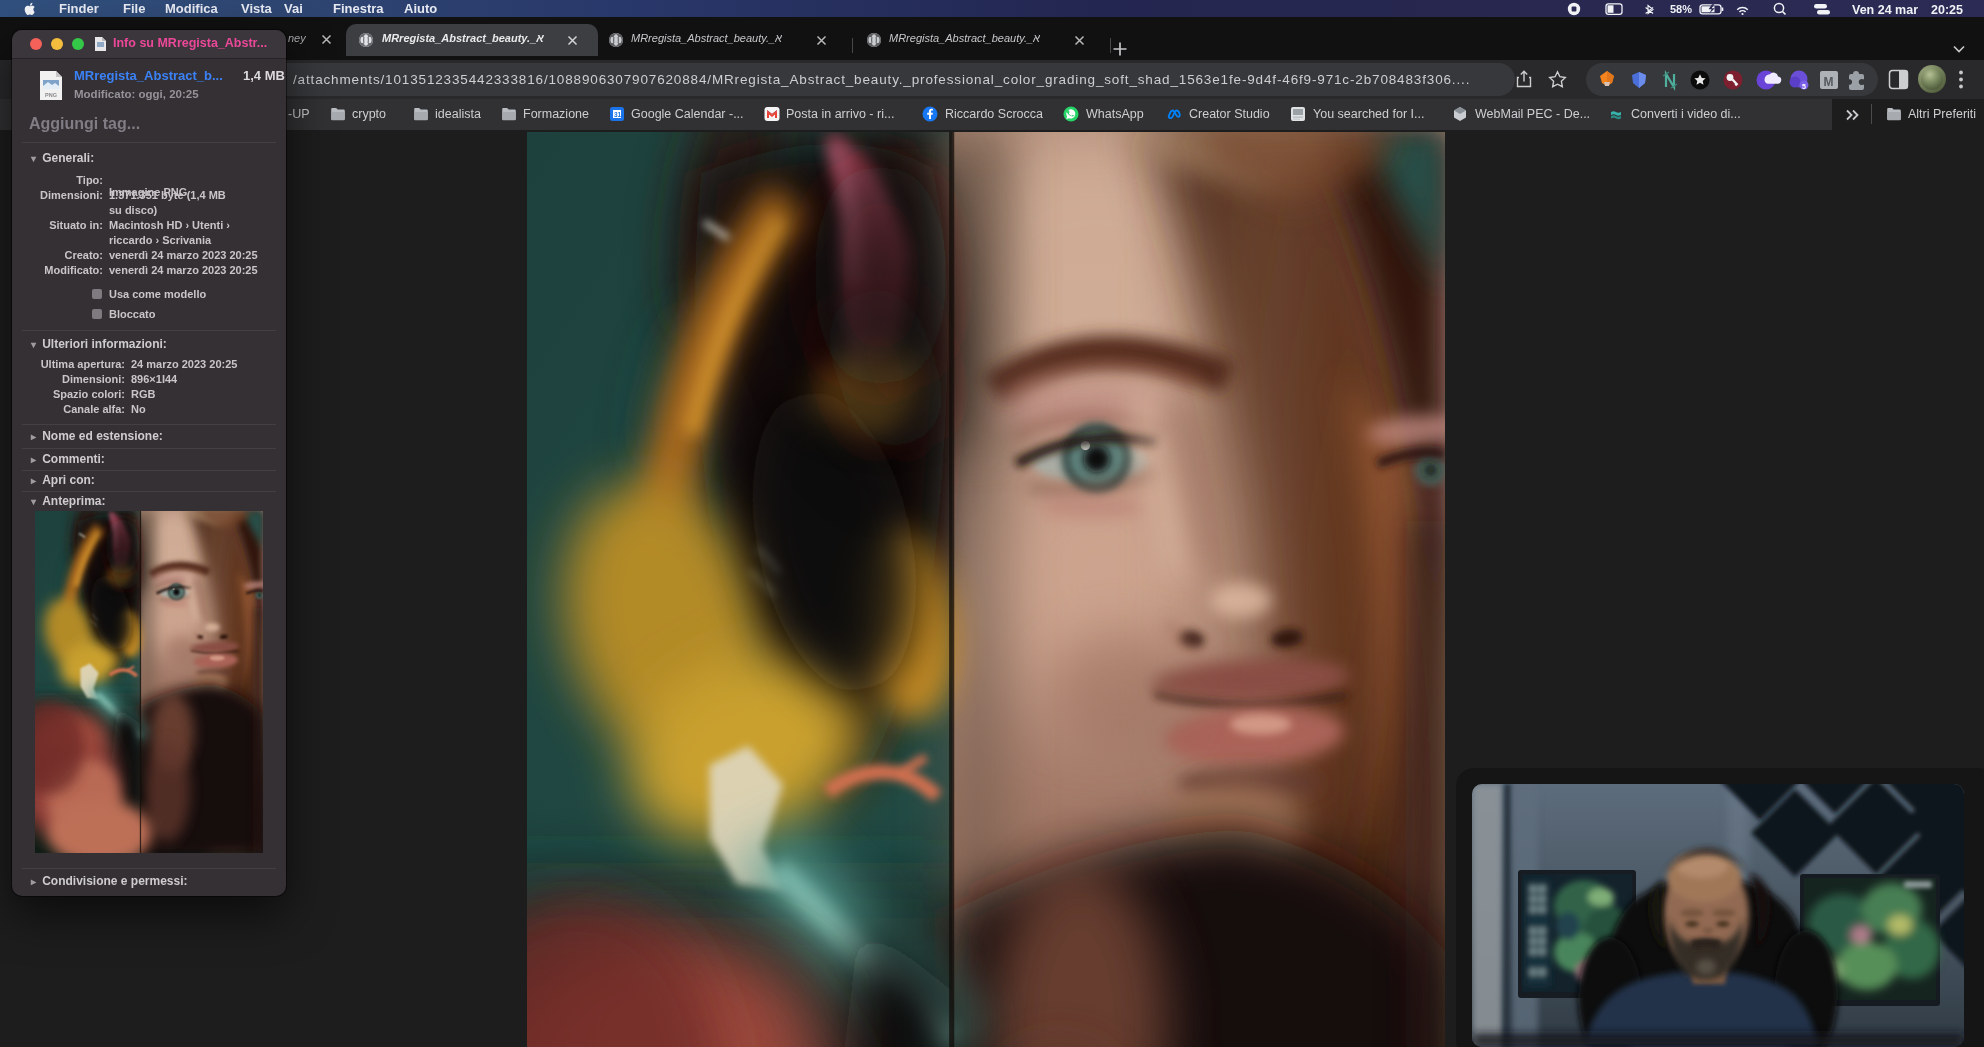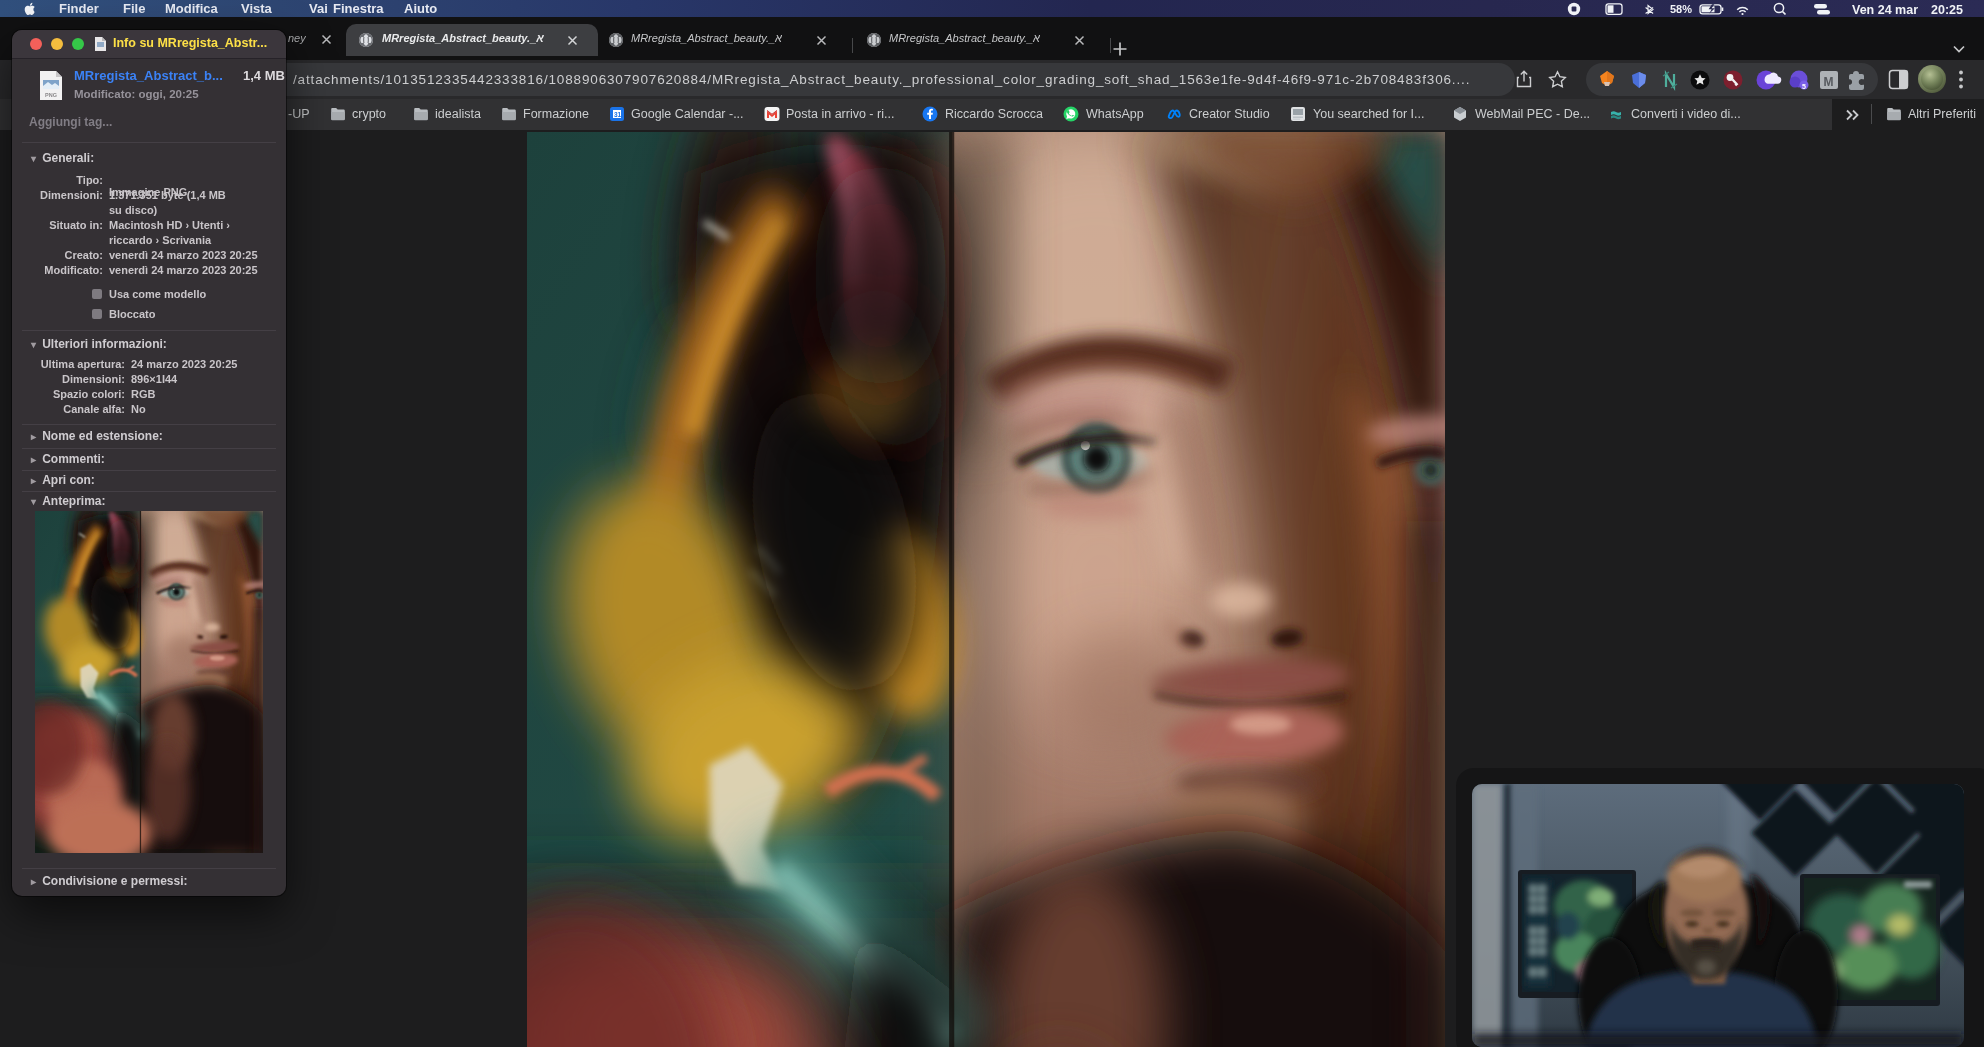--- a/index.html
+++ b/index.html
@@ -44,21 +44,21 @@
 </style></head>
 <body>
 <div id="menubar" class="abs">
   <svg class="abs" style="left:24px;top:2px" width="13" height="14" viewBox="0 0 13 14">
     <path fill="#f2f4f8" d="M9.4 7.4c0-1.6 1.3-2.4 1.4-2.4-.8-1.1-2-1.3-2.4-1.3-1-.1-2 .6-2.5.6-.5 0-1.3-.6-2.1-.6C2.7 3.7 1.7 4.3 1.2 5.2.1 7.1.9 9.9 2 11.4c.5.8 1.1 1.6 1.9 1.6.8 0 1.1-.5 2-.5.9 0 1.2.5 2 .5.8 0 1.4-.8 1.9-1.5.6-.9.8-1.7.8-1.8 0 0-1.2-.5-1.2-2.3zM7.8 2.7c.4-.5.7-1.3.6-2-.6 0-1.4.4-1.8 1-.4.5-.8 1.3-.7 2 .7.1 1.4-.4 1.9-1z"></path>
     </svg>
   <span class="mi" style="left:59px">Finder</span>
   <span class="mi" style="left:123px">File</span>
   <span class="mi" style="left:165px">Modifica</span>
   <span class="mi" style="left:241px">Vista</span>
-  <span class="mi" style="left:309px">Vai</span>
+  <span class="mi" style="left:284px">Vai</span>
   <span class="mi" style="left:333px">Finestra</span>
   <span class="mi" style="left:404px">Aiuto</span>
   <svg class="abs" style="left:1566px;top:2px" width="420" height="14" viewBox="0 0 420 14">
     <g fill="none" stroke="#f0f2f6" stroke-width="1.3">
       <circle cx="8" cy="7" r="6.2" fill="#f0f2f6" stroke="none"></circle>
       <rect x="5.6" y="4.6" width="4.8" height="4.8" rx="1" fill="#2a2a52" stroke="none"></rect>
       <rect x="40" y="1.8" width="16" height="10.5" rx="2.4"></rect>
       <rect x="41.5" y="3.3" width="6" height="7.5" fill="#f0f2f6" stroke="none"></rect>
       <path d="M82 3.5l5 4-5 4v-8zm0 8l5-4-5-4M82 3.5v8M79.6 5.5l7.5 6M79.6 11.5l7.5-6" stroke-width="1.1"></path>
       <text x="104" y="11" fill="#f0f2f6" stroke="none" font-size="11" font-weight="700" font-family="Liberation Sans">58%</text>
@@ -481,33 +481,33 @@
 <div id="panel" class="abs">
   <div id="ptitle"></div>
   <div class="tl" style="left:18px;top:8px;background:#f4605a"></div>
   <div class="tl" style="left:39px;top:8px;background:#f5bd3e"></div>
   <div class="tl" style="left:60px;top:8px;background:#35c748"></div>
   <svg class="abs" style="left:82px;top:6px" width="13" height="16" viewBox="0 0 13 16">
       <path fill="#e8e6e8" d="M1 1h7l4 4v10H1z"></path>
       <path fill="#b9b7b9" d="M8 1l4 4H8z"></path>
       <rect x="3" y="6" width="7" height="5" fill="#8fa8c5"></rect>
     </svg>
-  <span class="abs" style="left:101px;top:6px;font-weight:700;font-size:12.5px;color:#fde047;">Info su MRregista_Abstr...</span>
+  <span class="abs" style="left:101px;top:6px;font-weight:700;font-size:12.5px;color:#ec4899;">Info su MRregista_Abstr...</span>
 
   <svg class="abs" style="left:27px;top:40px" width="24" height="31" viewBox="0 0 24 31">
       <path fill="#f2f1f2" d="M1 1h16l6 6v23H1z"></path>
       <path fill="#c8c6c8" d="M17 1l6 6h-6z"></path>
       <rect x="4" y="10" width="16" height="9" fill="#7fa3c9"></rect>
       <path fill="#e4eef7" d="M4 16l5-4 4 3 3-2 4 3v3H4z"></path>
       <text x="6" y="27" font-size="5.5" font-weight="700" fill="#8a888a" font-family="Liberation Sans">PNG</text>
     </svg>
   <span class="abs" style="left:62px;top:38px;font-weight:700;font-size:13px;color:#3b82f6;">MRregista_Abstract_b...</span>
   <span class="abs" style="left:231px;top:38px;font-weight:700;font-size:13px;color:#dddadd;white-space:nowrap;">1,4 MB</span>
   <span class="abs" style="left:62px;top:58px;font-weight:700;font-size:11.5px;color:#96929a;">Modificato: oggi, 20:25</span>
-  <span class="abs" style="left:17px;top:85px;font-weight:700;font-size:12px;color:#817d85;">Aggiungi tag...</span>
+  <span class="abs" style="left:17px;top:85px;font-weight:700;font-size:16px;color:#817d85;">Aggiungi tag...</span>
   <div class="pdiv" style="top:112px"></div>
 
   <span class="prow" style="left:19px;top:121px"><span class="chev">▾</span>&nbsp; <span style="font-size:12px">Generali:</span></span>
   <span class="pkey" style="left:0px;top:144px;width:91px">Tipo:</span>
     <span class="pval" style="left:97px;top:156px">Immagine PNG</span>
   <span class="pkey" style="left:0px;top:159px;width:91px">Dimensioni:</span>
     <span class="pval" style="left:97px;top:159px">1.371.351 byte (1,4 MB</span>
   <span class="pval" style="left:97px;top:174px">su disco)</span>
   <span class="pkey" style="left:0px;top:189px;width:91px">Situato in:</span>
     <span class="pval" style="left:97px;top:189px">Macintosh HD › Utenti ›</span>

